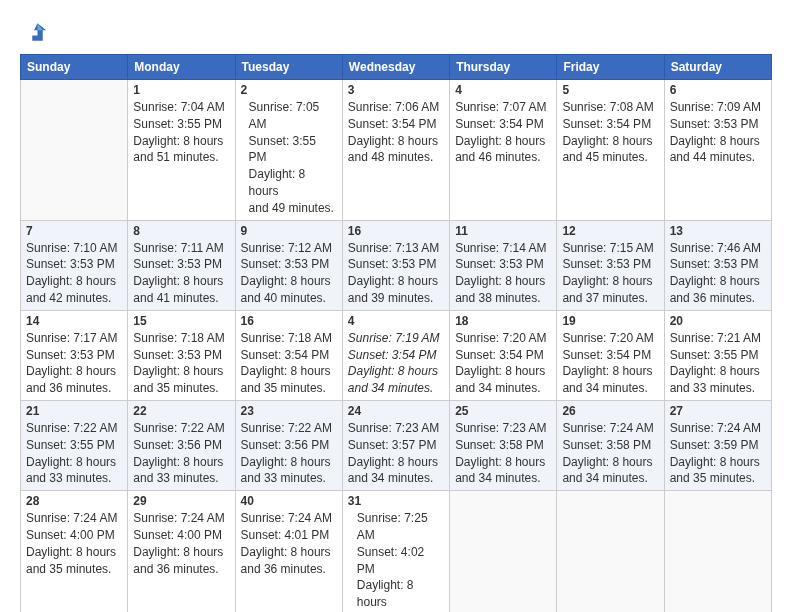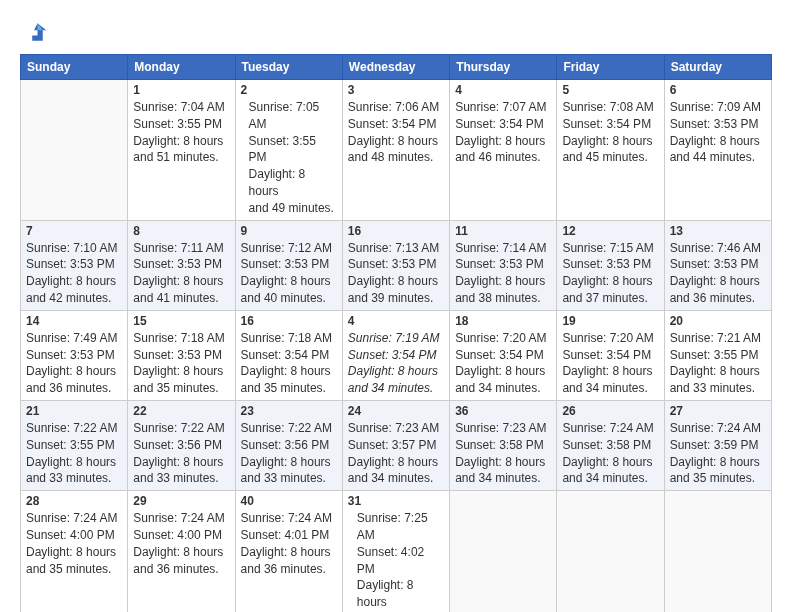--- a/index.html
+++ b/index.html
@@ -222,21 +222,21 @@
             <span class="day-num">13</span>
             <div class="day-info" style="white-space: pre-line;">Sunrise: 7:46 AM
 Sunset: 3:53 PM
 Daylight: 8 hours
 and 36 minutes.</div>
           </td>
         </tr>
         <tr>
           <td>
             <span class="day-num">14</span>
-            <div class="day-info" style="white-space: pre-line;">Sunrise: 7:49 AM
+            <div class="day-info" style="white-space: pre-line;">Sunrise: 7:17 AM
 Sunset: 3:53 PM
 Daylight: 8 hours
 and 36 minutes.</div>
           </td>
           <td>
             <span class="day-num">15</span>
             <div class="day-info" style="white-space: pre-line;">Sunrise: 7:18 AM
 Sunset: 3:53 PM
 Daylight: 8 hours
 and 35 minutes.</div>
@@ -300,21 +300,21 @@
 and 33 minutes.</div>
           </td>
           <td>
             <span class="day-num">24</span>
             <div class="day-info" style="white-space: pre-line;">Sunrise: 7:23 AM
 Sunset: 3:57 PM
 Daylight: 8 hours
 and 34 minutes.</div>
           </td>
           <td>
-            <span class="day-num">36</span>
+            <span class="day-num">25</span>
             <div class="day-info" style="white-space: pre-line;">Sunrise: 7:23 AM
 Sunset: 3:58 PM
 Daylight: 8 hours
 and 34 minutes.</div>
           </td>
           <td>
             <span class="day-num">26</span>
             <div class="day-info" style="white-space: pre-line;">Sunrise: 7:24 AM
 Sunset: 3:58 PM
 Daylight: 8 hours

